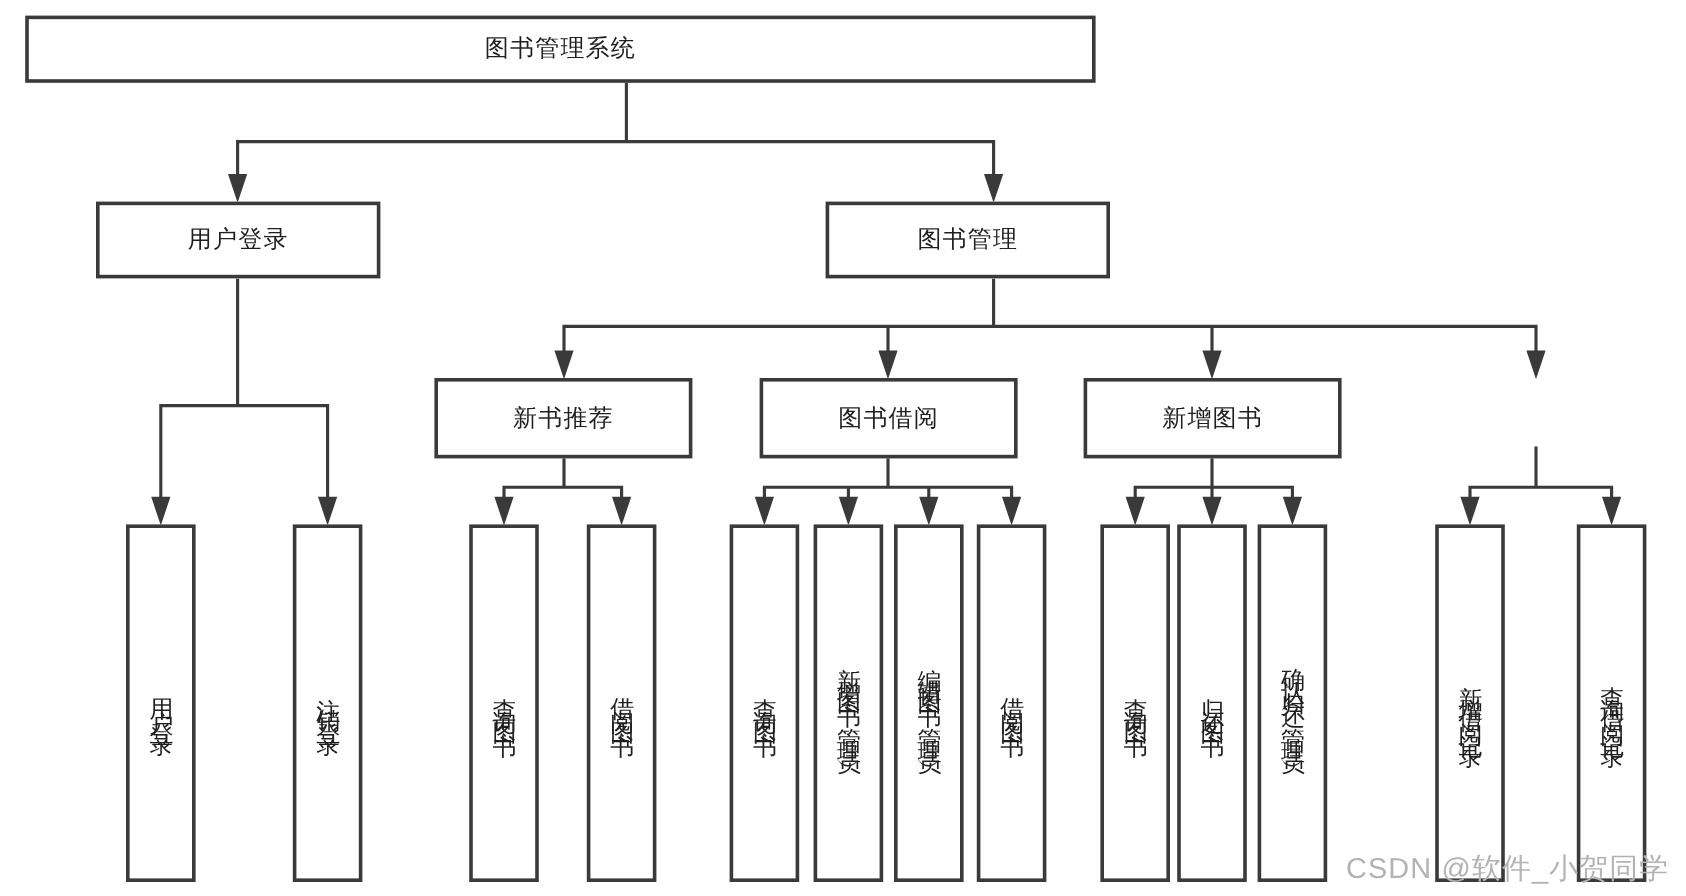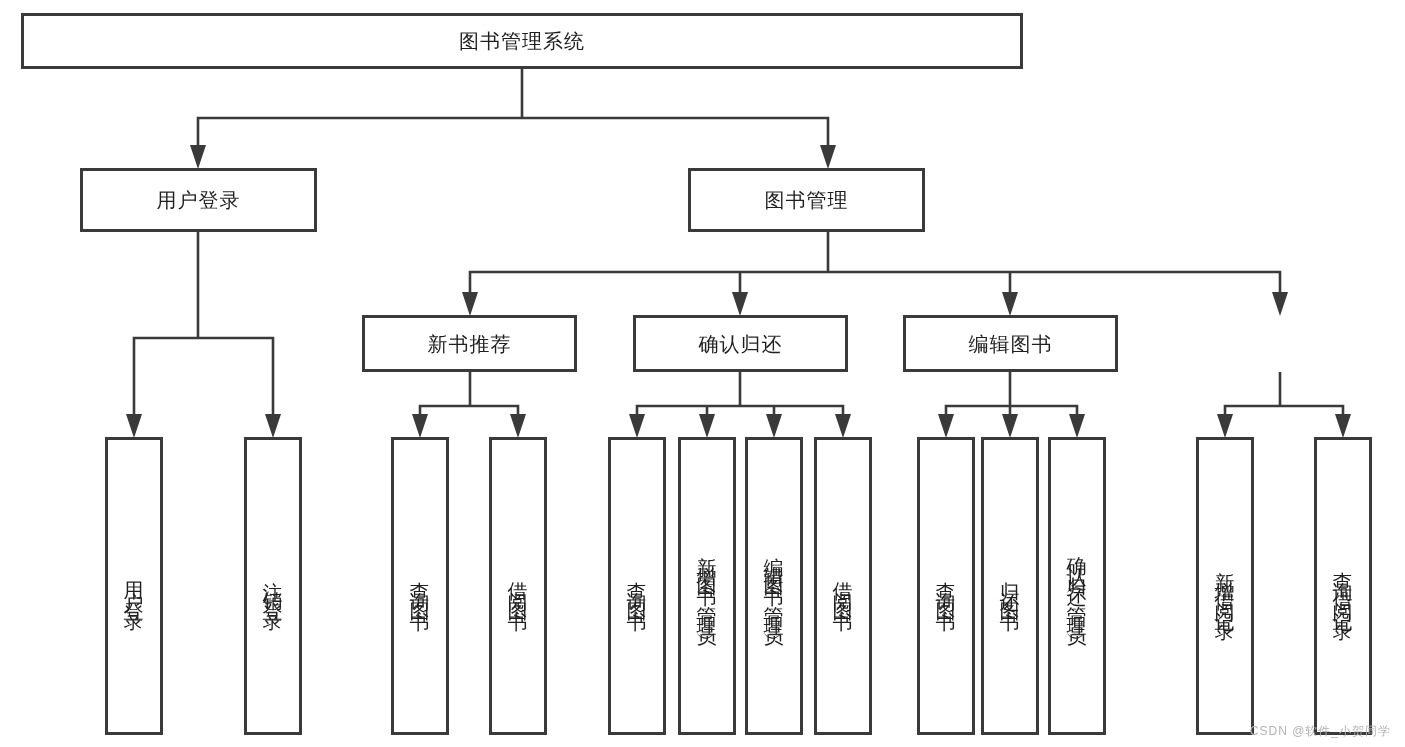--- a/index.html
+++ b/index.html
@@ -24,34 +24,34 @@
     position:absolute;
     background:#fff;
     border:3px solid var(--line);
     display:flex;align-items:center;justify-content:center;
     font-size:20px;
     letter-spacing:1px;
     color:var(--text);
     text-align:center;
     line-height:1.2;
   }
-  .root{left:21px;top:13px;width:1002px;height:56px;}
+  .root{left:21px;top:13px;width:892px;height:56px;}
   .lvl2{top:168px;width:237px;height:64px;}
-  .lvl3{top:315px;width:215px;height:57px;}
+  .lvl3{top:315px;width:215px;height:67px;}
   .leaf{
     top:437px;width:58px;height:298px;
     writing-mode:vertical-rl;
     font-size:20px;
     letter-spacing:10px;
     line-height:52px;
   }
   .watermark{
     position:absolute;
     right:14px;bottom:7px;
-    font-size:12px;
+    font-size:24px;
     color:var(--watermark);
     letter-spacing:1px;
     z-index:5;
   }
 </style>
 </head>
 <body>
 
 <div class="canvas">
 
@@ -78,22 +78,22 @@
     <path class="ln" d="M1280,372 V406 M1225,417 V406 H1343 V417"></path>
     <path class="ar" d="M1217,414 H1233 L1225,438 Z M1335,414 H1351 L1343,438 Z"></path>
   </svg>
 
   <div class="node root">图书管理系统</div>
 
   <div class="node lvl2" style="left:80px">用户登录</div>
   <div class="node lvl2" style="left:688px">图书管理</div>
 
   <div class="node lvl3" style="left:362px">新书推荐</div>
-  <div class="node lvl3" style="left:633px">确认归还</div>
-  <div class="node lvl3" style="left:903px">编辑图书</div>
+  <div class="node lvl3" style="left:633px">图书借阅</div>
+  <div class="node lvl3" style="left:903px">新增图书</div>
 
   <div class="node leaf" style="left:105px">用户登录</div>
   <div class="node leaf" style="left:244px">注销登录</div>
 
   <div class="node leaf" style="left:391px">查询图书</div>
   <div class="node leaf" style="left:489px">借阅图书</div>
 
   <div class="node leaf" style="left:608px">查询图书</div>
   <div class="node leaf" style="left:678px">新增图书（管理员）</div>
   <div class="node leaf" style="left:745px">编辑图书（管理员）</div>

